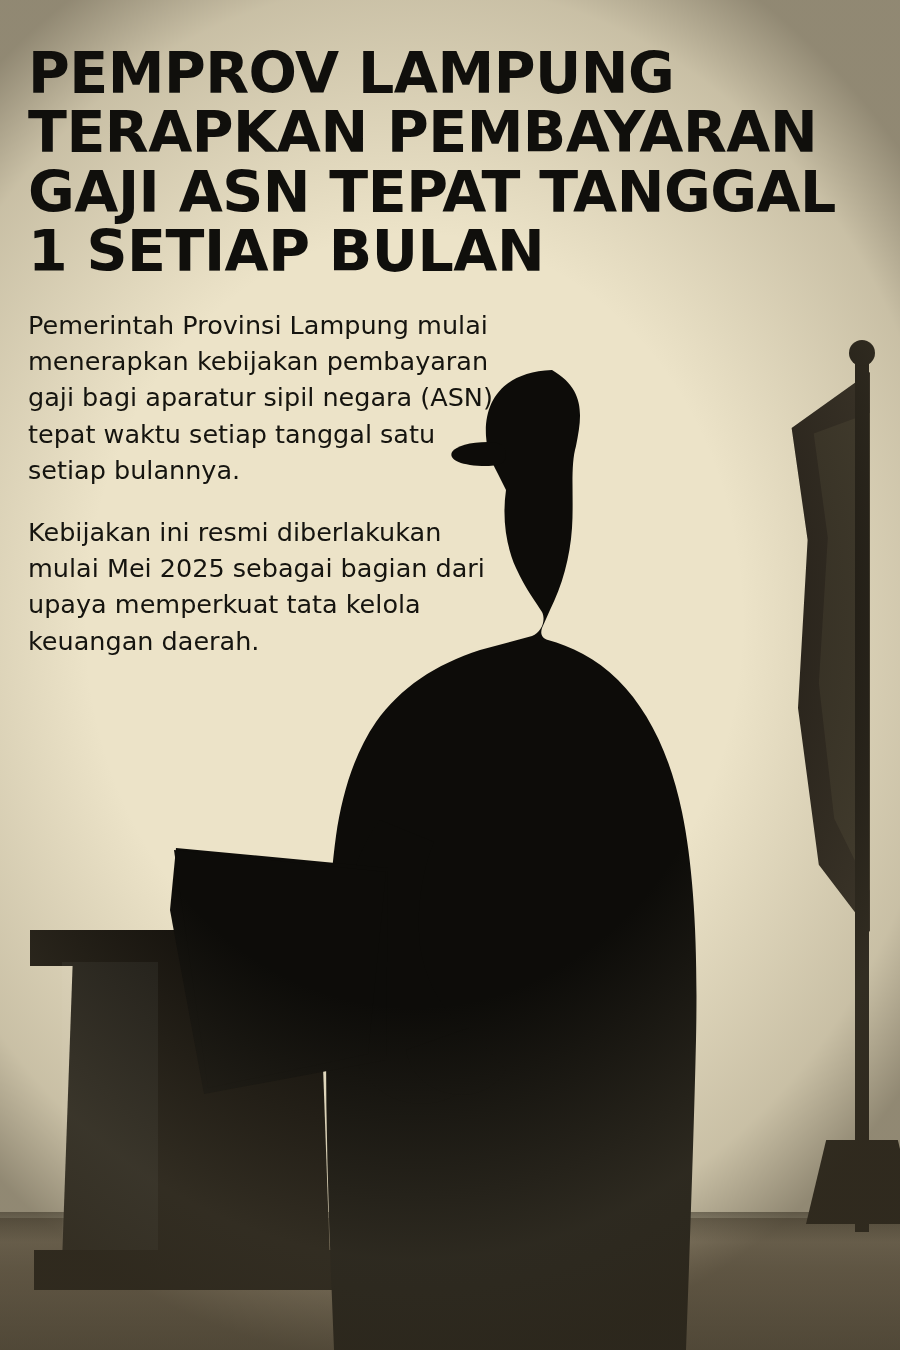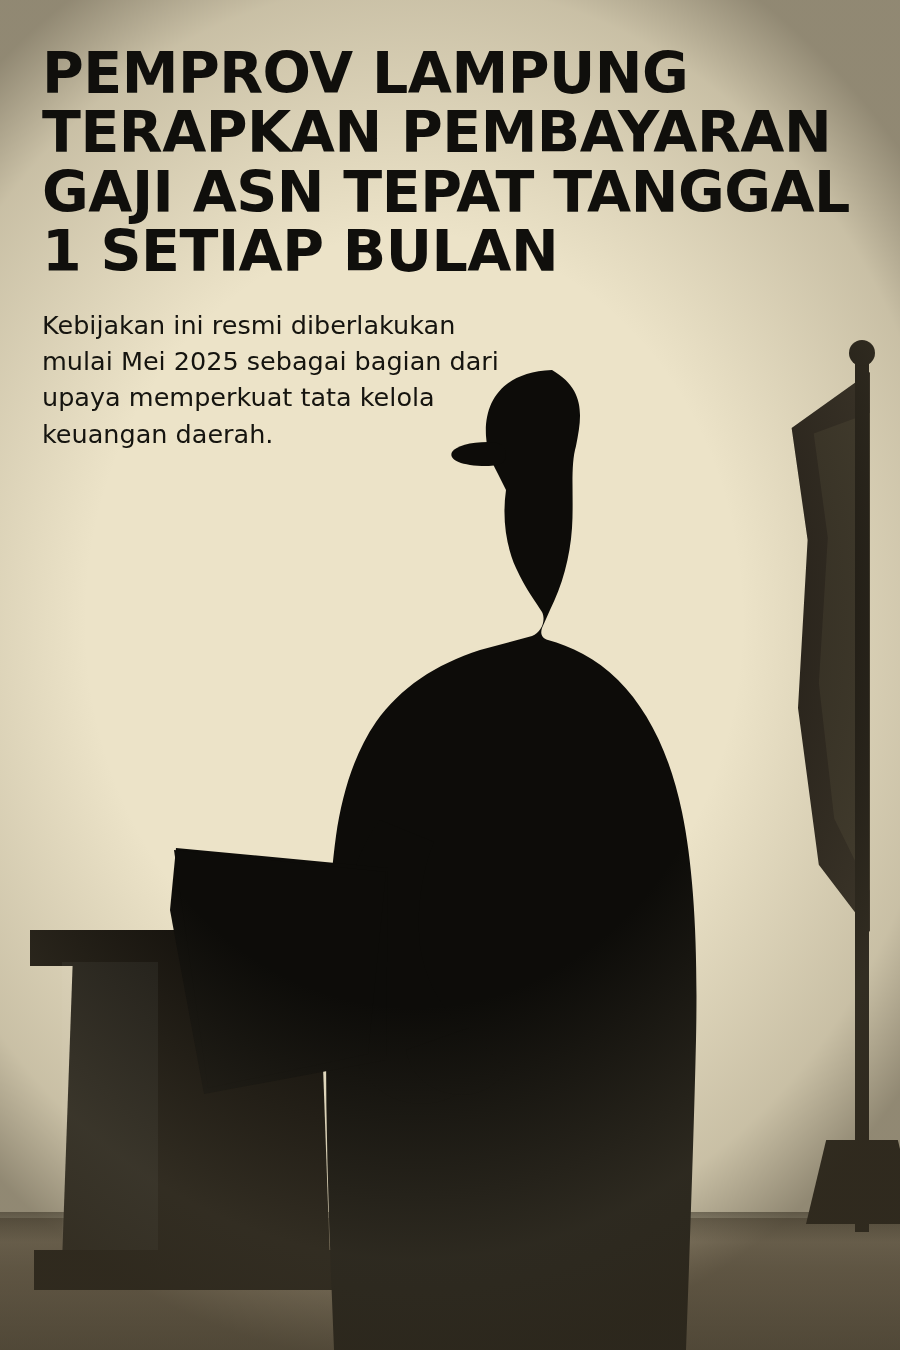--- a/index.html
+++ b/index.html
@@ -137,21 +137,21 @@
     left: 150px;
     top: 350px;
     width: 720px;
     height: 1000px;
   }
   .fig-svg { display: block; }
 
   
   .content {
     position: absolute;
-    left: 42px;
+    left: 28px;
     top: 44px;
     width: 830px;
   }
   .headline {
     margin: 0;
     color: #100f0c;
     font-family: "DejaVu Sans", sans-serif;
     font-weight: 700;
     font-size: 57px;
     line-height: 1.04;
@@ -255,17 +255,18 @@
         L218 704
         L58 738 Z"></path>
     </svg>
   </div>
 
   <div class="bg-vignette"></div>
 
   <div class="content">
     <h1 class="headline">PEMPROV LAMPUNG TERAPKAN PEMBAYARAN GAJI ASN TEPAT TANGGAL 1 SETIAP BULAN</h1>
     <div class="body-copy">
+      <p>Pemerintah Provinsi Lampung mulai menerapkan kebijakan pembayaran gaji bagi aparatur sipil negara (ASN) tepat waktu setiap tanggal satu setiap bulannya.</p>
       <p>Kebijakan ini resmi diberlakukan mulai Mei 2025 sebagai bagian dari upaya memperkuat tata kelola keuangan daerah.</p>
     </div>
   </div>
 
 </div>
 
 </body></html>

